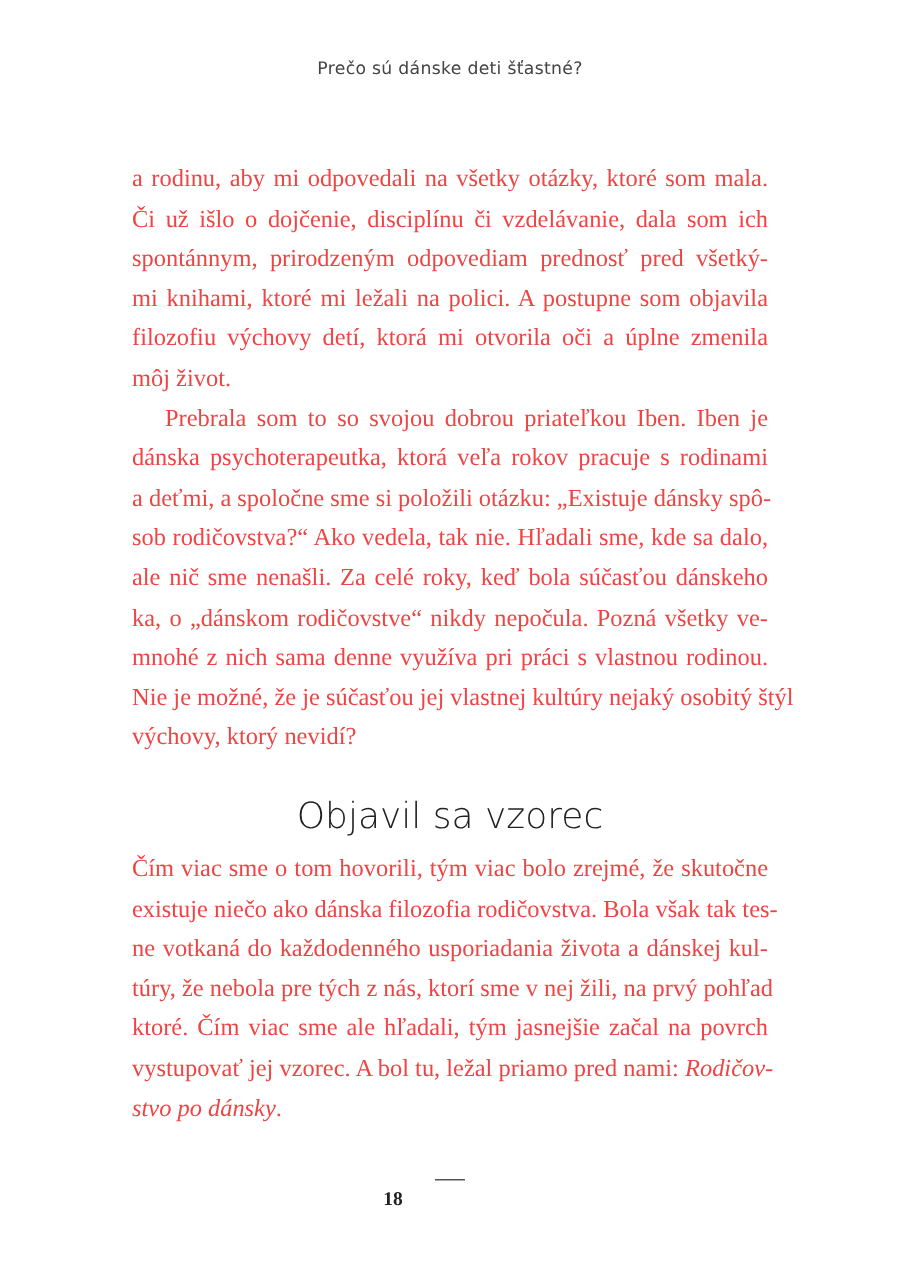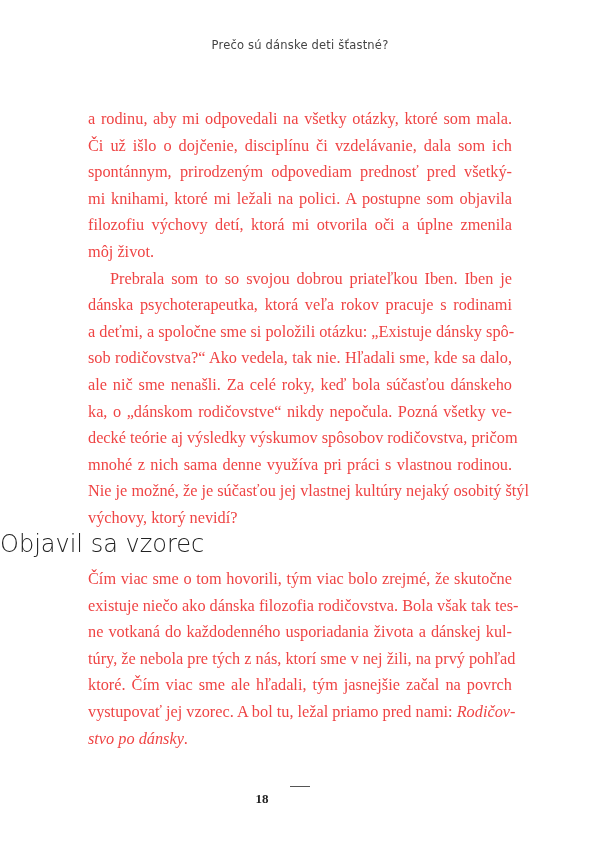--- a/index.html
+++ b/index.html
@@ -11,21 +11,21 @@
   }
   .body-text {
     position: absolute; left: 88px; width: 424px;
     font-family: "Liberation Serif", serif; font-size: 16.3px; color: #ef4444;
   }
   .line { height: 26.6px; line-height: 26.6px; white-space: nowrap; text-align: justify; text-align-last: justify; }
   .line.last { text-align-last: left; }
   .line.indent { padding-left: 22px; }
   .block1 { top: 106px; }
   .heading {
-    position: absolute; top: 530px; left: 0; width: 600px; text-align: left;
+    position: absolute; top: 530px; left: 0; width: 600px; text-align: center;
     font-family: "DejaVu Sans", sans-serif; font-weight: 300; font-size: 24px; color: #222;
   }
   .block2 { top: 566px; }
   em { font-style: italic; }
   .folio-rule {
     position: absolute; top: 786px; left: 290px; width: 20px; height: 1px; background: #555;
   }
   .folio {
     position: absolute; top: 791px; left: 0; width: 524px; text-align: center;
     font-family: "Liberation Serif", serif; font-weight: bold; font-size: 13px; color: #222;
@@ -42,21 +42,20 @@
   <div class="line">spontánnym, prirodzeným odpovediam prednosť pred všetký-</div>
   <div class="line">mi knihami, ktoré mi ležali na polici. A postupne som objavila</div>
   <div class="line">filozofiu výchovy detí, ktorá mi otvorila oči a úplne zmenila</div>
   <div class="line last">môj život.</div>
   <div class="line indent">Prebrala som to so svojou dobrou priateľkou Iben. Iben je</div>
   <div class="line">dánska psychoterapeutka, ktorá veľa rokov pracuje s rodinami</div>
   <div class="line">a deťmi, a spoločne sme si položili otázku: „Existuje dánsky spô-</div>
   <div class="line">sob rodičovstva?“ Ako vedela, tak nie. Hľadali sme, kde sa dalo,</div>
   <div class="line">ale nič sme nenašli. Za celé roky, keď bola súčasťou dánskeho</div>
   <div class="line">ka, o „dánskom rodičovstve“ nikdy nepočula. Pozná všetky ve-</div>
-  <div class="line">decké teórie aj výsledky výskumov spôsobov rodičovstva, pričom</div>
   <div class="line">mnohé z nich sama denne využíva pri práci s vlastnou rodinou.</div>
   <div class="line">Nie je možné, že je súčasťou jej vlastnej kultúry nejaký osobitý štýl</div>
   <div class="line last">výchovy, ktorý nevidí?</div>
 </div>
 
 <div class="heading">Objavil sa vzorec</div>
 
 <div class="body-text block2">
   <div class="line">Čím viac sme o tom hovorili, tým viac bolo zrejmé, že skutočne</div>
   <div class="line">existuje niečo ako dánska filozofia rodičovstva. Bola však tak tes-</div>

